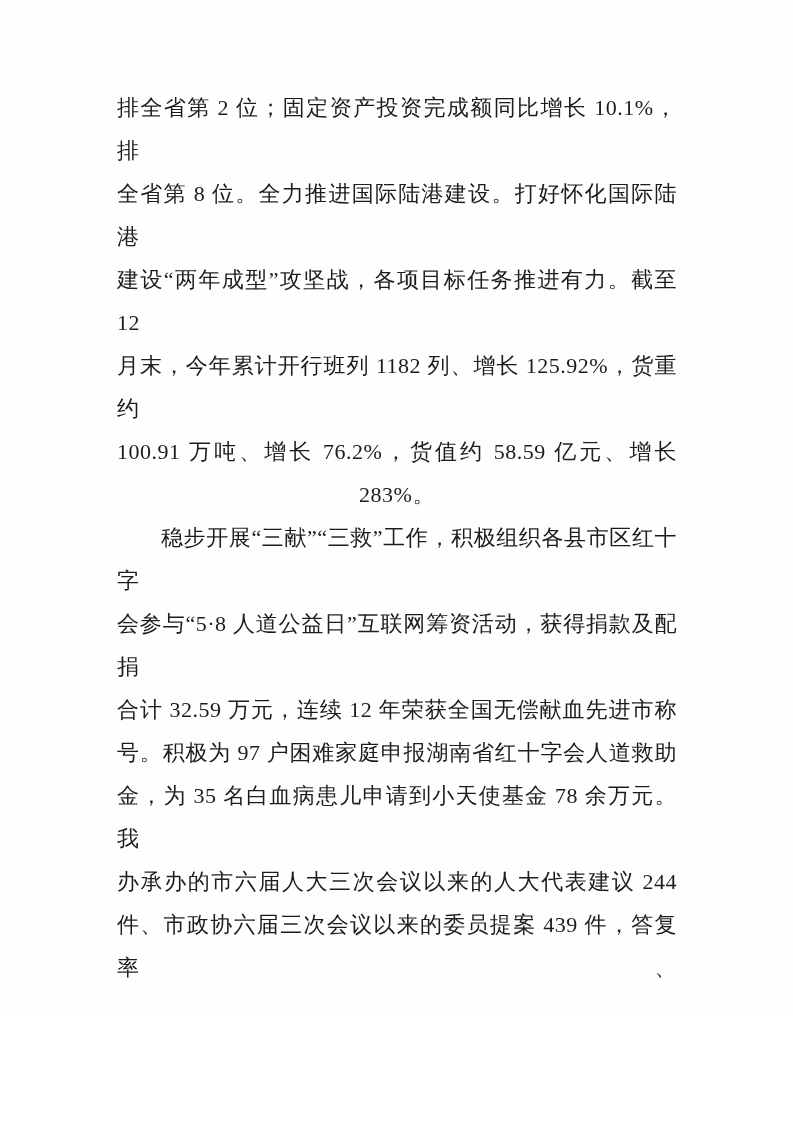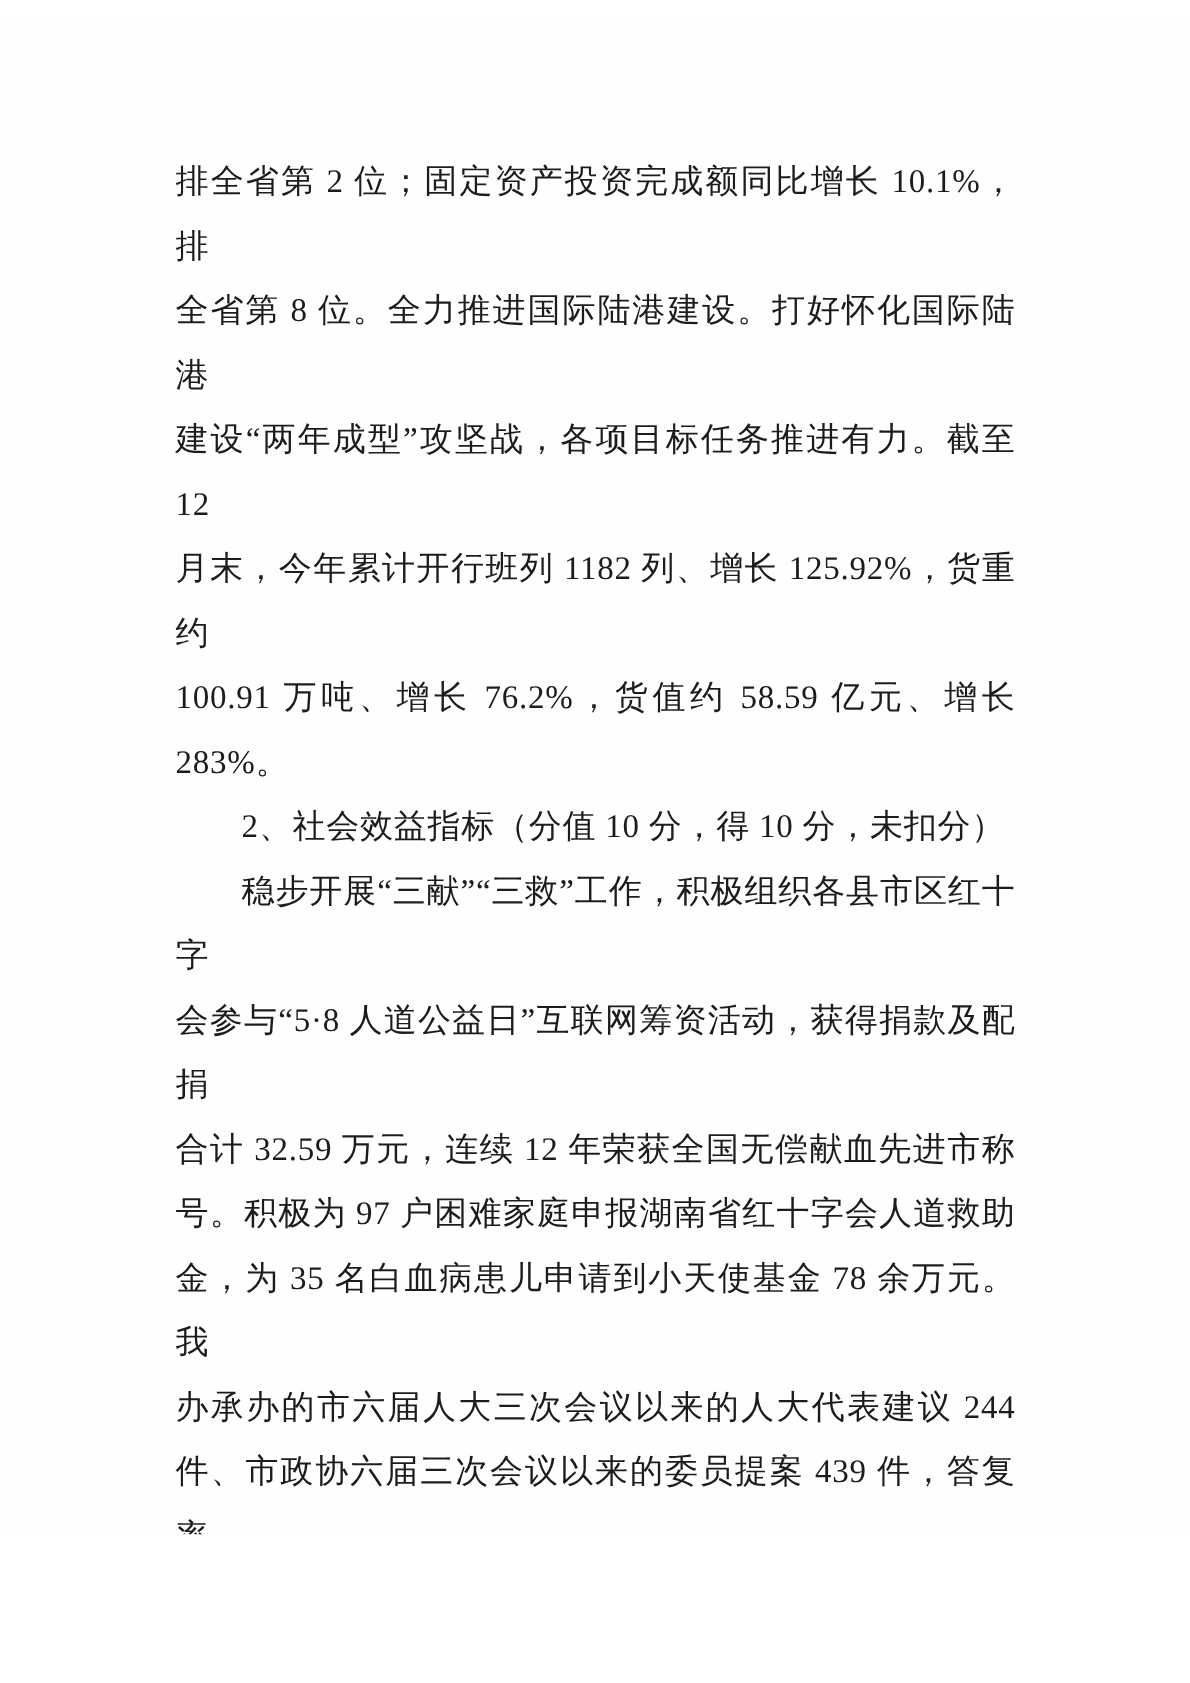--- a/index.html
+++ b/index.html
@@ -8,33 +8,32 @@
     background: #ffffff;
   }
   .page {
     position: relative;
     width: 793px;
     height: 1010px;
     background: #fefefe;
     overflow: hidden;
     font-family: "Liberation Serif", "DejaVu Serif", serif;
     color: #1c1c1c;
-    margin-top: 13px;
   }
   .text-body {
     position: absolute;
     left: 117px;
     top: 86px;
     width: 560px;
   }
   .doc-line {
     font-size: 22px;
     line-height: 43px;
     letter-spacing: 0.5px;
-    text-align: left;
+    text-align: center;
     white-space: normal;
   }
   .doc-line.just {
     text-align: justify;
     text-align-last: justify;
     text-justify: inter-character;
   }
   .doc-line.ind {
     text-indent: 44px;
   }
@@ -53,21 +52,20 @@
 <body>
 
 <div class="page">
   <div class="text-body" id="doc-lines">
       <div class="doc-line just">排全省第 2 位；固定资产投资完成额同比增长 10.1%，排</div>
       <div class="doc-line just">全省第 8 位。全力推进国际陆港建设。打好怀化国际陆港</div>
       <div class="doc-line just">建设“两年成型”攻坚战，各项目标任务推进有力。截至 12</div>
       <div class="doc-line just">月末，今年累计开行班列 1182 列、增长 125.92%，货重约</div>
       <div class="doc-line just">100.91 万吨、增长 76.2%，货值约 58.59 亿元、增长</div>
       <div class="doc-line">283%。</div>
-      <div class="doc-line ind">2、社会效益指标（分值 10 分，得 10 分，未扣分）</div>
       <div class="doc-line just ind">稳步开展“三献”“三救”工作，积极组织各县市区红十字</div>
       <div class="doc-line just">会参与“5·8 人道公益日”互联网筹资活动，获得捐款及配捐</div>
       <div class="doc-line just">合计 32.59 万元，连续 12 年荣获全国无偿献血先进市称</div>
       <div class="doc-line just">号。积极为 97 户困难家庭申报湖南省红十字会人道救助</div>
       <div class="doc-line just">金，为 35 名白血病患儿申请到小天使基金 78 余万元。我</div>
       <div class="doc-line just">办承办的市六届人大三次会议以来的人大代表建议 244</div>
       <div class="doc-line just">件、市政协六届三次会议以来的委员提案 439 件，答复率、</div>
     </div>
   <div class="page-number">20</div>
 </div>

